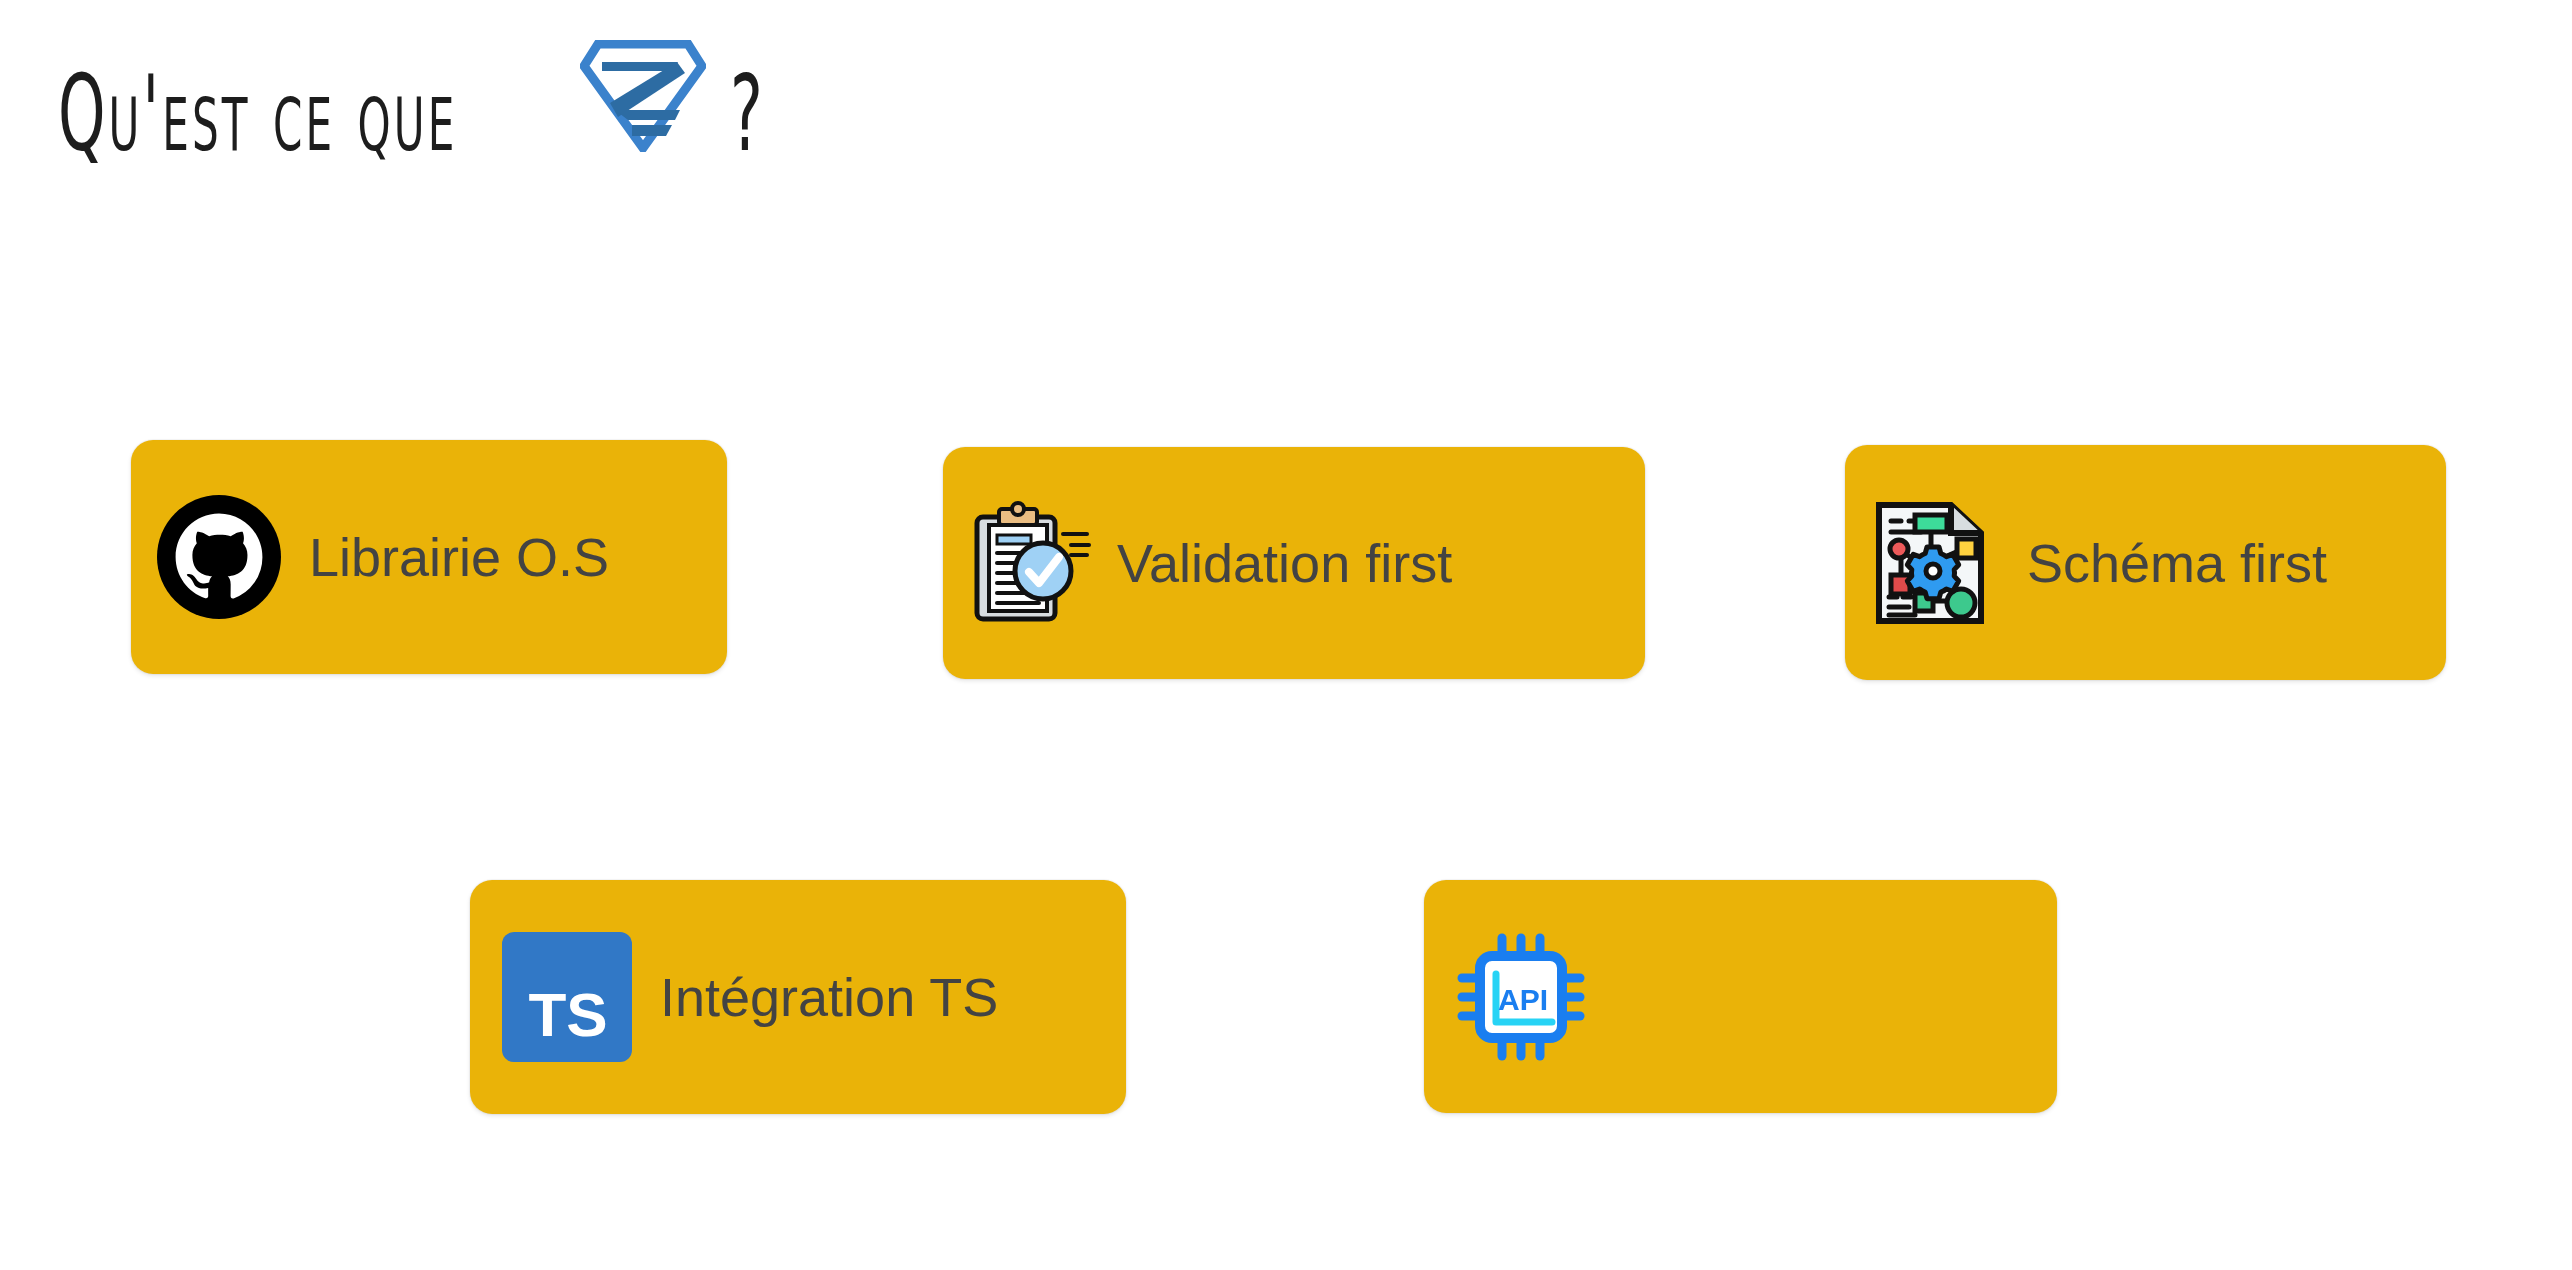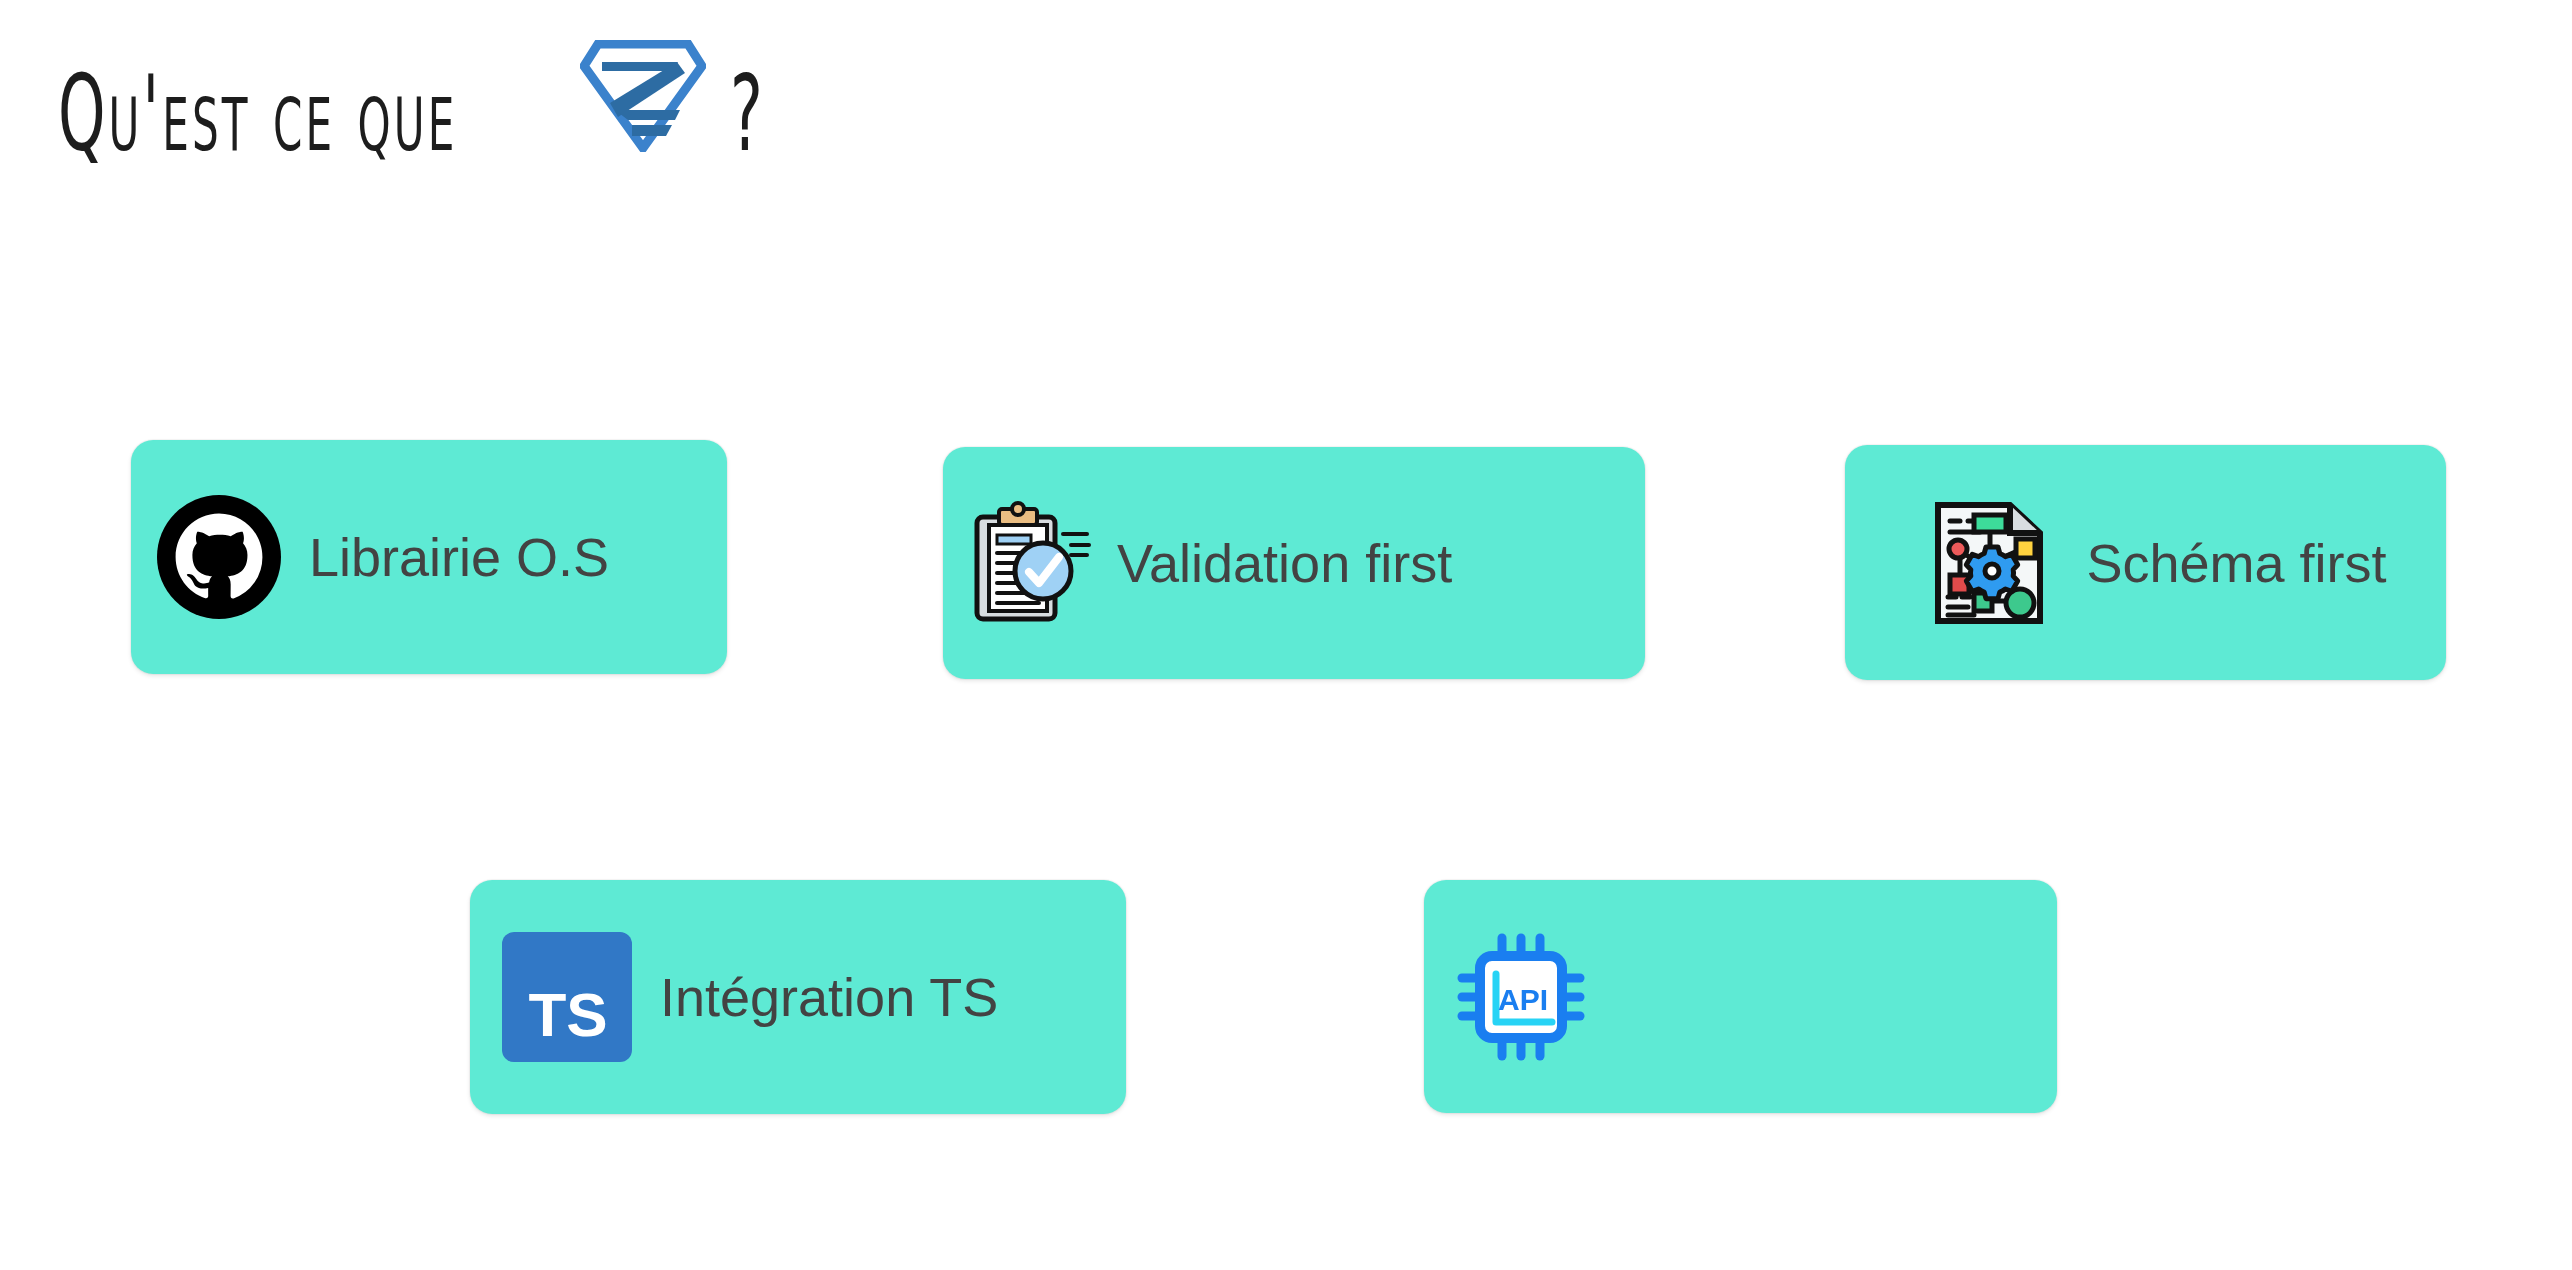--- a/index.html
+++ b/index.html
@@ -55,21 +55,21 @@
     line-height: 1;
     color: #1d1d1d;
     transform: scaleX(0.8) scaleY(1.22);
     transform-origin: left center;
     margin-left: 18px;
   }
 
   
   .card {
     position: absolute;
-    background: #5eead4;
+    background: #eab308;
     border-radius: 22px;
     box-shadow: 0 2px 4px rgba(0,0,0,0.10), 0 0 0 1px rgba(0,0,0,0.035);
     display: flex;
     align-items: center;
     box-sizing: border-box;
   }
   .card-icon {
     flex: 0 0 auto;
     display: flex;
     align-items: center;
@@ -83,21 +83,21 @@
     font-weight: 400;
   }
 
   
   #card-librairie      { left: 131px;  top: 440px;  width: 596px;  height: 234px;  padding: 0 0 0 26px; }
   #card-librairie .card-label { margin-left: 28px; }
 
   #card-validation     { left: 943px;  top: 447px;  width: 702px;  height: 232px;  padding: 0 0 0 24px; }
   #card-validation .card-label { margin-left: 22px; }
 
-  #card-schema         { left: 1845px; top: 445px;  width: 601px;  height: 235px;  padding: 0 0 0 26px; justify-content: center; }
+  #card-schema         { left: 1845px; top: 445px;  width: 601px;  height: 235px;  padding: 0 0 0 26px; }
   #card-schema .card-label { margin-left: 38px; }
 
   #card-integration    { left: 470px;  top: 880px;  width: 656px;  height: 234px;  padding: 0 0 0 32px; }
   #card-integration .card-label { margin-left: 28px; }
 
   #card-forms          { left: 1424px; top: 880px;  width: 633px;  height: 233px;  padding: 0 0 0 30px; }
   #card-forms .card-label { margin-left: 18px; }
 </style>
 </head>
 <body>

